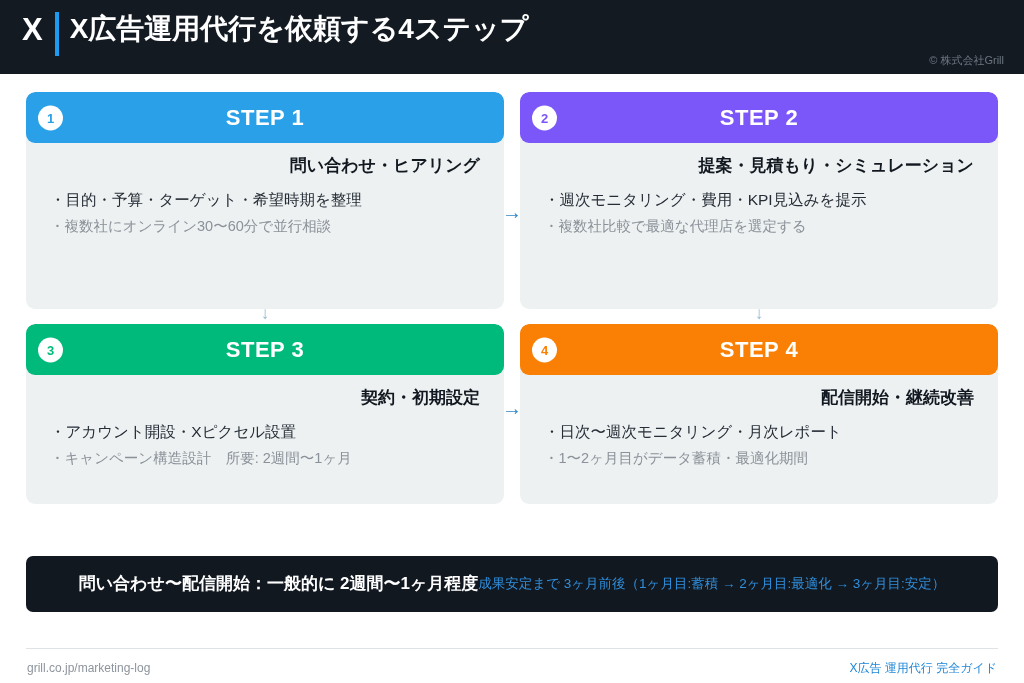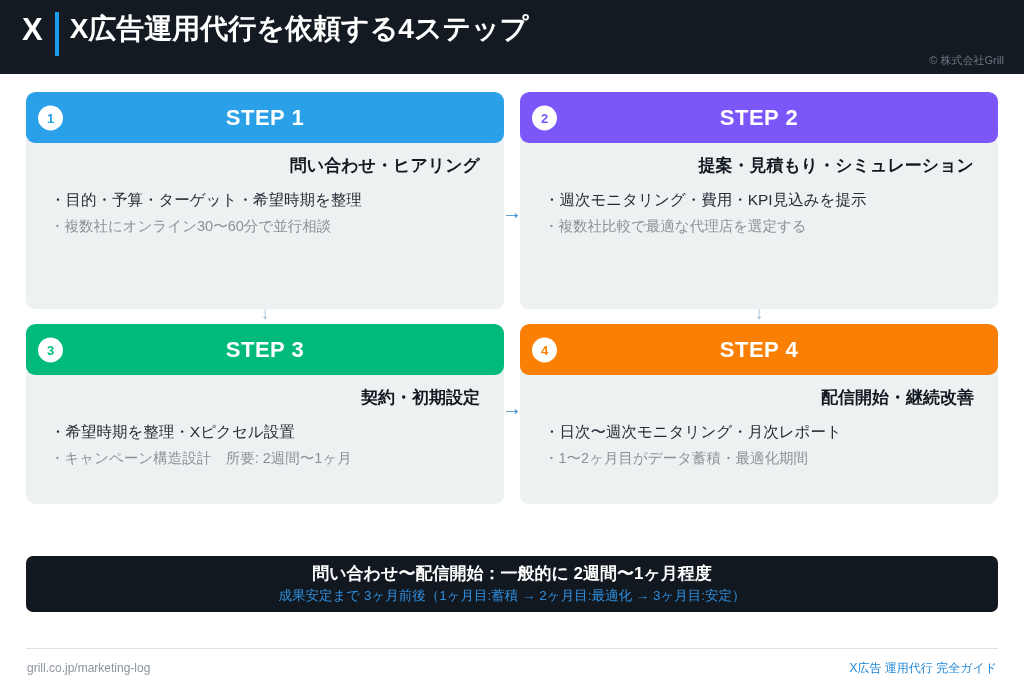--- a/index.html
+++ b/index.html
@@ -189,21 +189,21 @@
   .banner {
     position: absolute;
     left: 26px;
     top: 556px;
     width: 972px;
     height: 56px;
     background: #121820;
     border-radius: 7px;
     box-sizing: border-box;
     display: flex;
-    flex-direction: column;
+    flex-direction: row;
     align-items: center;
     justify-content: center;
   }
   .banner-main {
     color: #ffffff;
     font-size: 17px;
     font-weight: bold;
     line-height: 24px;
     white-space: nowrap;
   }
@@ -301,21 +301,21 @@
 
     <div class="card card-r2">
       <div class="card-head" style="background: rgb(0, 186, 124);">
         <div class="step-badge">
           <span style="color: rgb(0, 186, 124);">3</span>
         </div>
         <div class="step-label">STEP 3</div>
       </div>
       <div class="card-body">
         <div class="card-heading">契約・初期設定</div>
-        <div class="bullet primary">・希望時期を整理・Xピクセル設置</div>
+        <div class="bullet primary">・アカウント開設・Xピクセル設置</div>
         <div class="bullet secondary">・キャンペーン構造設計　所要: 2週間〜1ヶ月</div>
       </div>
     </div>
 
     <div class="arrow-h arrow-h-2">
       <span class="arrow-h-glyph" style="color: rgb(47, 135, 200);">→</span>
     </div>
 
     <div class="card card-r2">
       <div class="card-head" style="background: rgb(250, 128, 5);">

